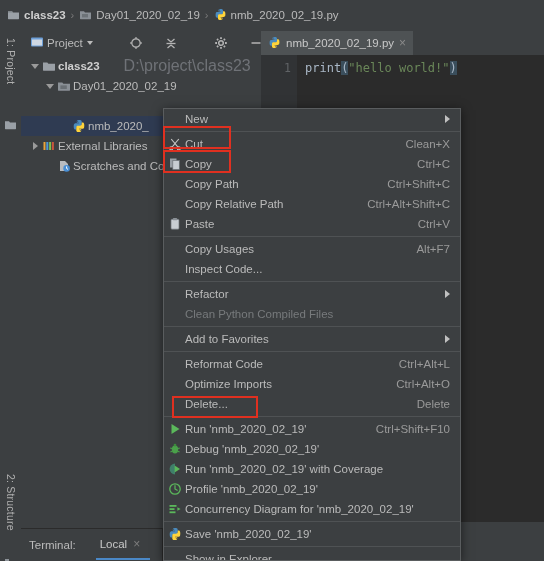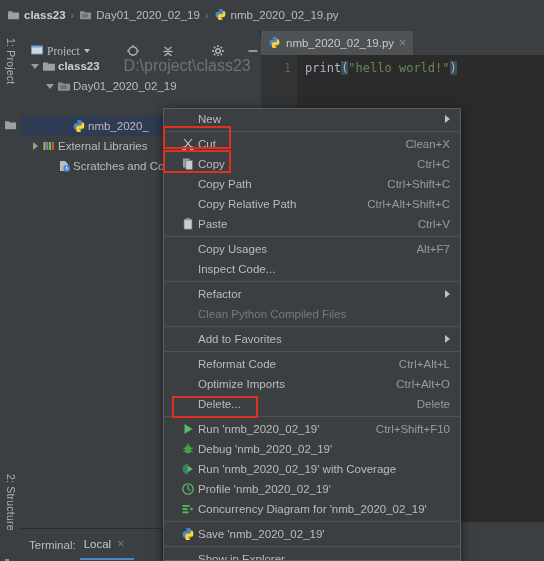--- a/index.html
+++ b/index.html
@@ -41,23 +41,23 @@
   .vtab-structure{top:440px;height:90px;}
   .vtab-icon{position:absolute;left:4px;width:13px;height:13px;}
 
   
   .panel{
     position:absolute;left:21px;top:30px;width:240px;height:492px;
     background:#3c3f41;box-sizing:border-box;
     border-right:1px solid #2b2b2b;
   }
   .panel-toolbar{
-    position:absolute;left:0;top:8px;width:240px;height:26px;
+    position:absolute;left:0;top:0;width:240px;height:26px;
     display:flex;align-items:center;gap:15px;padding-left:6px;
-    box-sizing:border-box;background:#3c3f41;font-family:Liberation Serif, serif;
+    box-sizing:border-box;background:#3c3f41;
   }
   .pt-item{display:flex;align-items:center;gap:3px;padding:2px 3px;}
   .pt-label{font-size:11.5px;color:#bbbbbb;}
   .caret-dn{
     width:0;height:0;border-left:3.5px solid transparent;
     border-right:3.5px solid transparent;border-top:4px solid #bbbbbb;
     margin-left:1px;
   }
   .pt-sep{width:7px;}
 
@@ -123,21 +123,21 @@
   .tok-str{color:#6a8759;}
 
   
   .bottombar{
     position:absolute;left:21px;top:522px;width:523px;height:39px;
     background:#3c3f41;
   }
   .term-panel{
     position:absolute;left:0;top:6px;width:142px;height:33px;
     background:#3c3f41;border-top:1px solid #2b2b2b;border-right:1px solid #2b2b2b;
-    display:flex;align-items:center;gap:8px;padding-left:8px;box-sizing:border-box;
+    display:flex;align-items:center;gap:24px;padding-left:8px;box-sizing:border-box;
   }
   .term-label{font-size:11.5px;color:#bbbbbb;}
   .term-tab{
     position:relative;font-size:11.5px;color:#c8c8c8;
     display:flex;align-items:center;gap:6px;padding-bottom:2px;
   }
   .term-tab::after{
     content:"";position:absolute;left:-4px;right:-10px;bottom:-7px;
     height:2px;background:#4a88c7;
   }
@@ -145,21 +145,21 @@
 
   
   .ctxmenu{
     position:absolute;left:163px;top:108px;width:298px;
     background:#3c3f41;border:1px solid #5a5d5f;
     box-sizing:border-box;overflow:hidden;height:453px;
     box-shadow:0 2px 10px rgba(0,0,0,.55);
   }
   .mi{
     position:relative;height:20px;display:flex;align-items:center;
-    box-sizing:border-box;padding-left:14px;padding-right:10px;
+    box-sizing:border-box;padding-left:1px;padding-right:10px;
   }
   .mi-icon{
     width:20px;flex:0 0 20px;display:flex;align-items:center;justify-content:center;
   }
   .mi-label{
     font-size:11.5px;color:#bbbbbb;white-space:nowrap;flex:1 1 auto;
   }
   .mi-label.disabled{color:#777a7c;}
   .mi-acc{font-size:11.5px;color:#9a9a9a;white-space:nowrap;margin-left:12px;}
   .mi-arrow{

